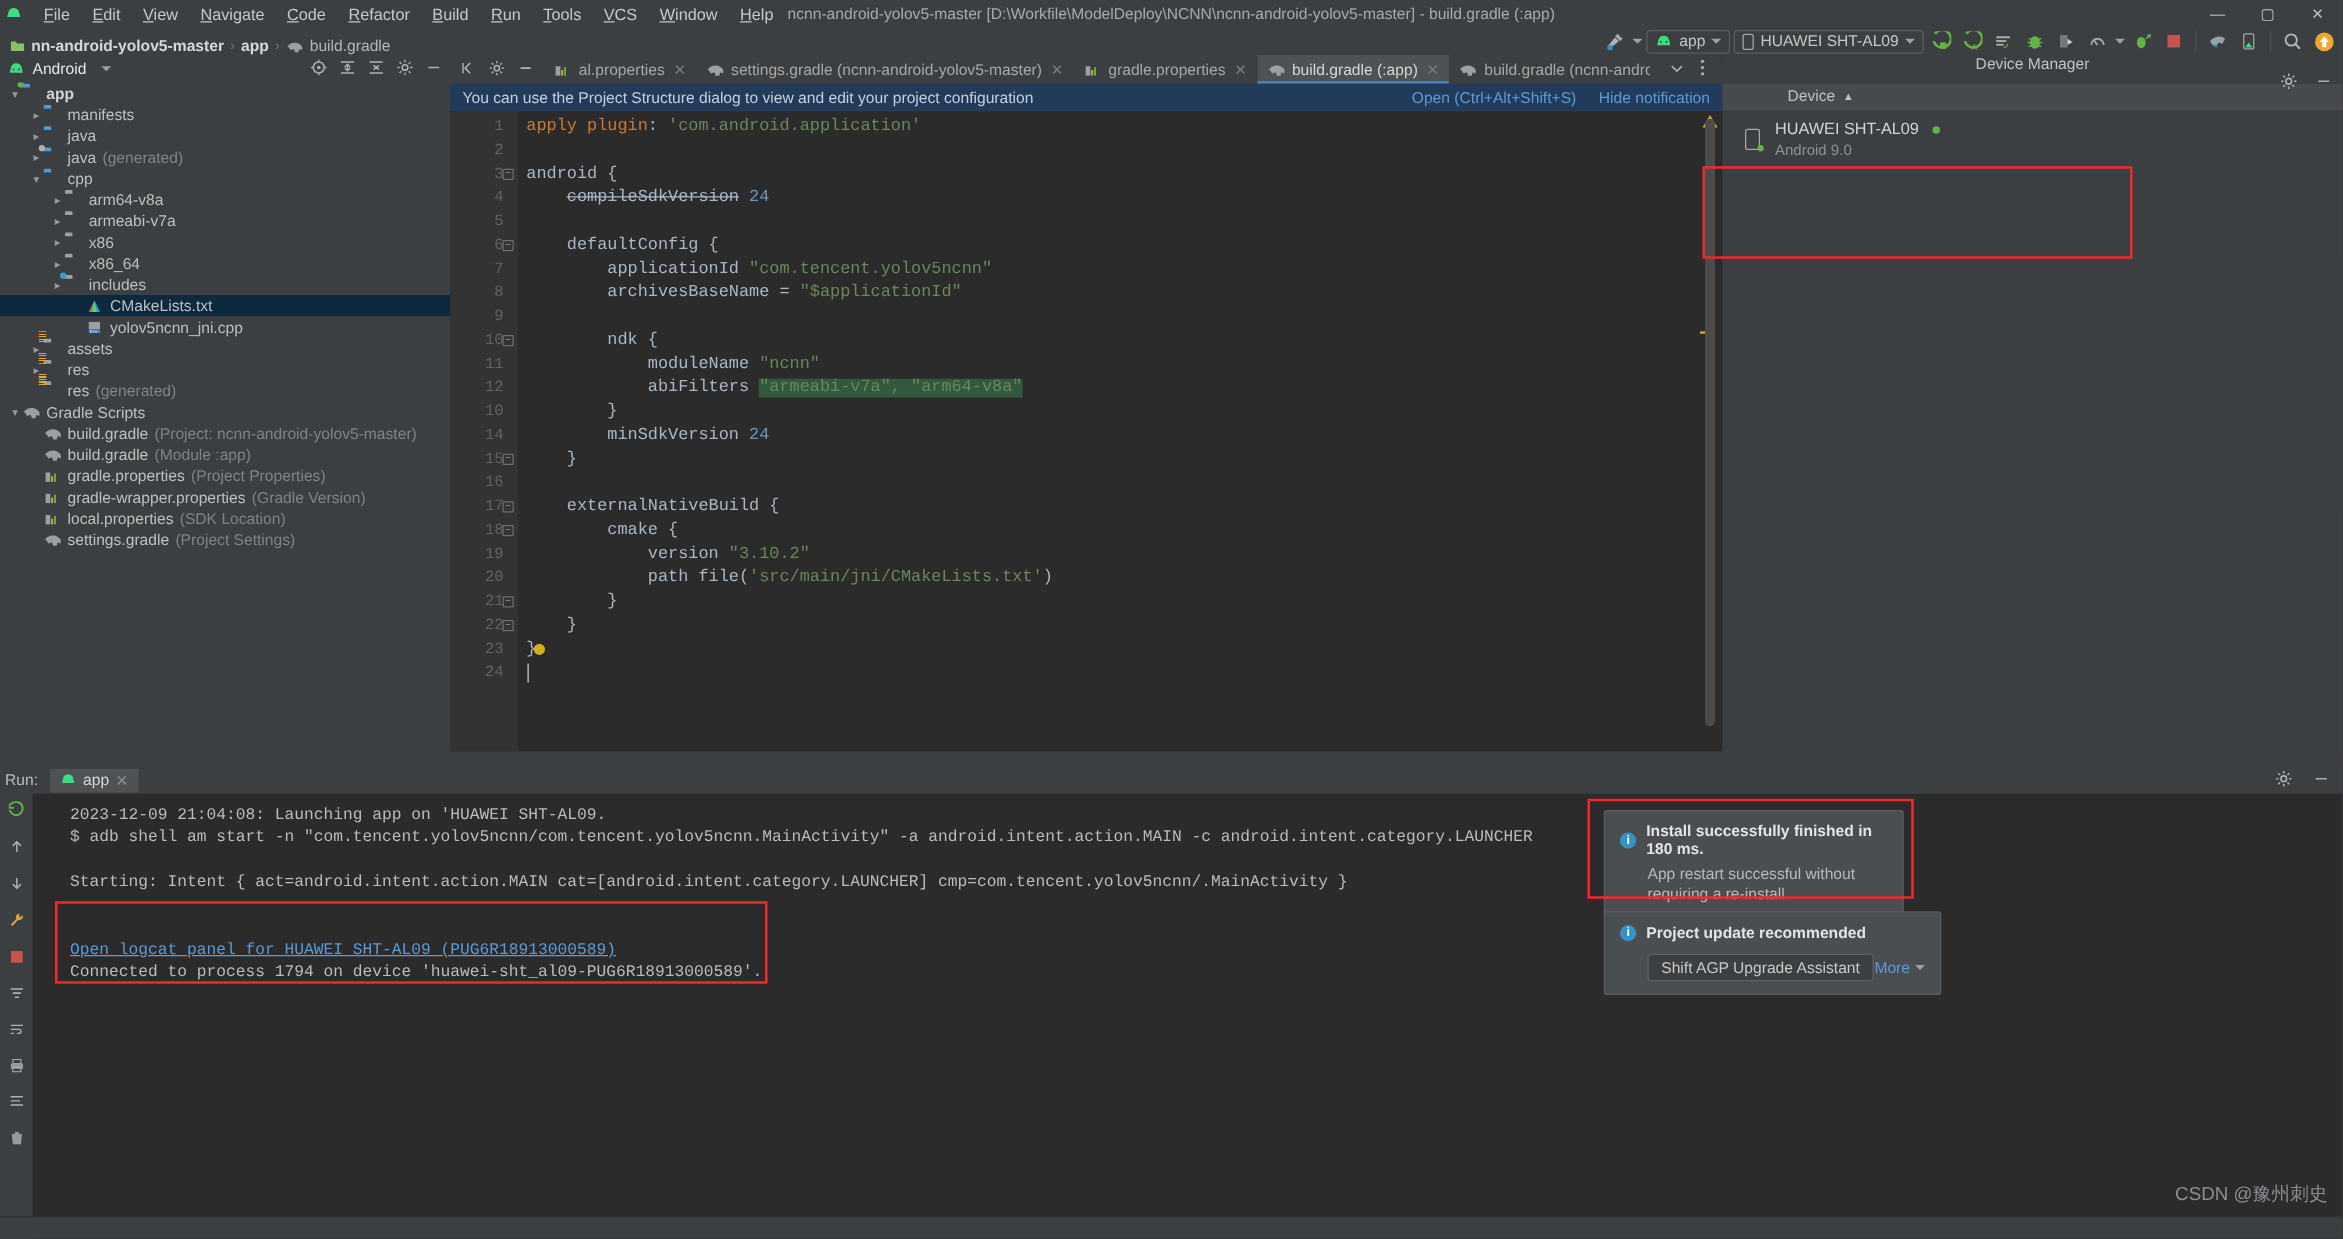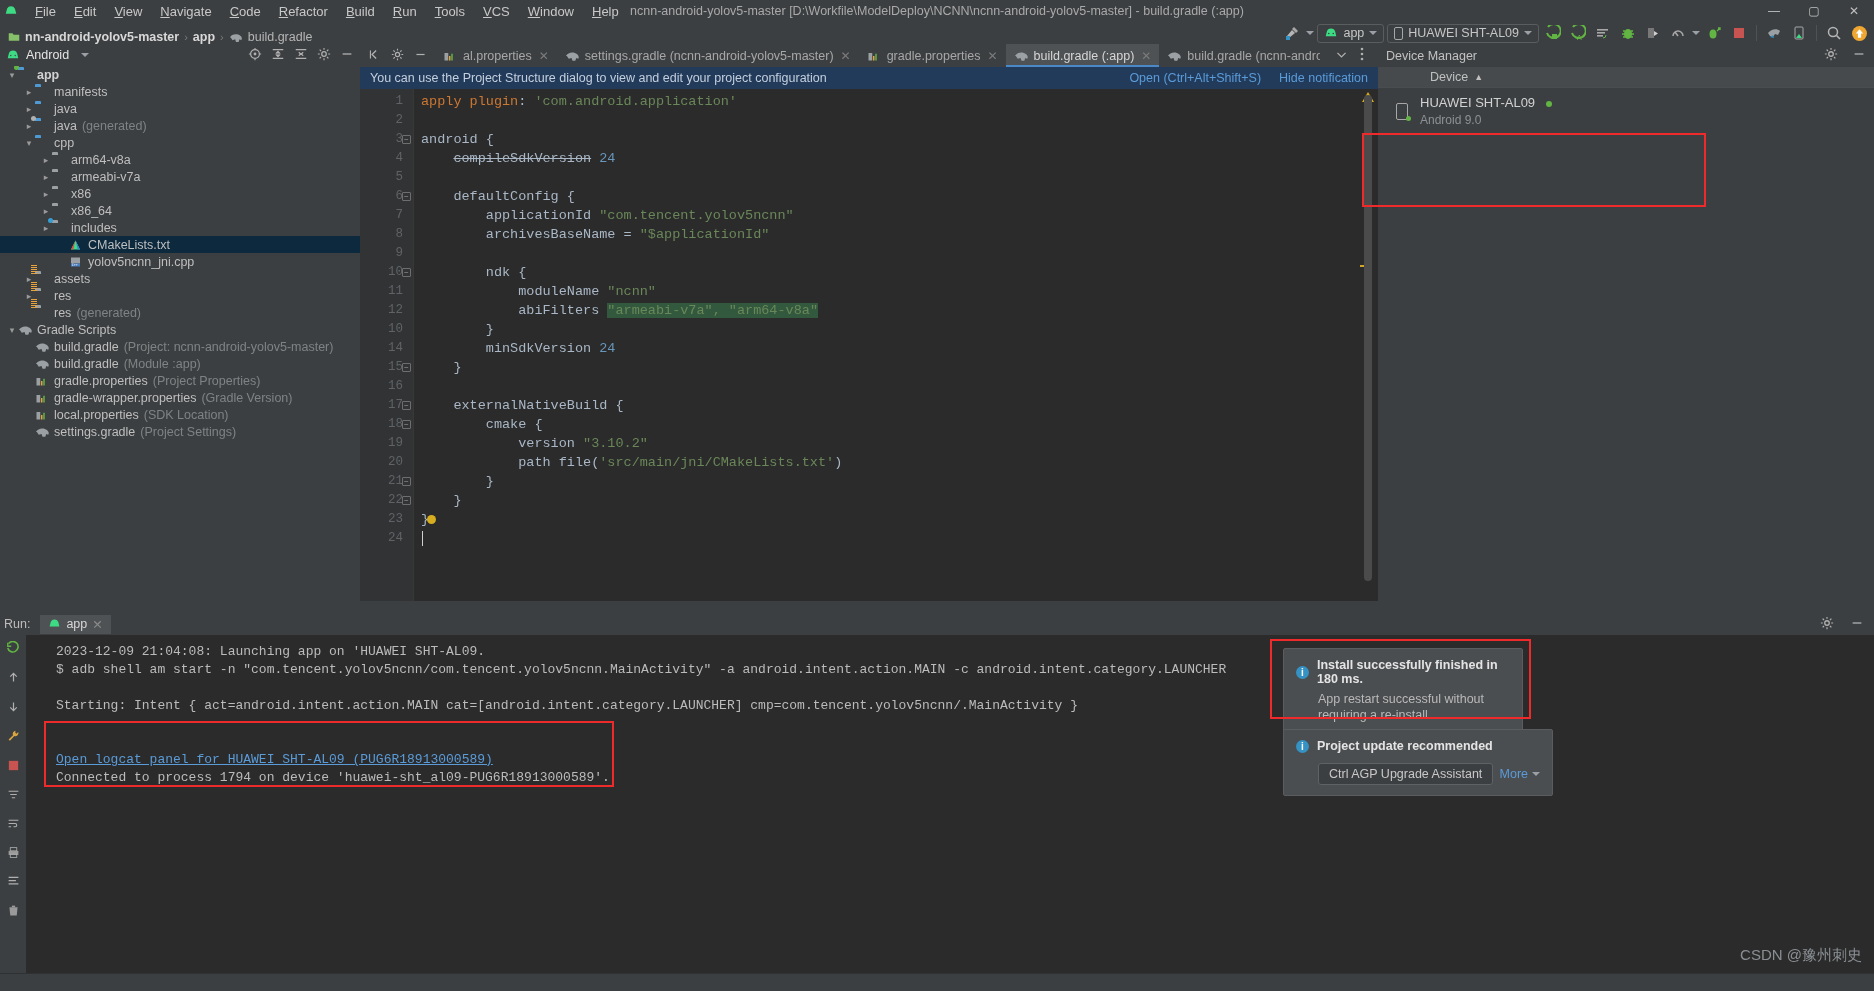--- a/index.html
+++ b/index.html
@@ -145,21 +145,21 @@
   .warn-mark { position:absolute; right:8px; top:176px; width:10px; height:2px; background:#cfa52a; }
   .bulb { position:absolute; width:9px; height:9px; border-radius:50%; background:#d6ad1f; }
   .caretline { position:absolute; width:1px; height:15px; background:#d0d0d0; }
   .fold { position:absolute; width:9px; height:9px; border:1px solid #6e6e6e; color:#9a9a9a;
           font-size:8px; line-height:7px; text-align:center; background:#313335; border-radius:1px; }
 
   
   .dm {
     position:absolute; left:1378px; top:44px; width:496px; height:557px; background:#3c3f41;
   }
-  .dm-header { height:23px; display:flex; align-items:center; padding:0 8px; font-size:12.5px; color:#c2c2c2; }
+  .dm-header { height:23px; display:flex; align-items:center; padding:0 8px; font-size:12.5px; color:#c2c2c2;flex-direction:column; }
   .dm-header .acts { margin-left:auto; display:flex; gap:14px; align-items:center; }
   .dm-tabs { height:26px; display:flex; align-items:center; padding-left:12px; gap:2px; font-size:12.5px; }
   .dm-tab { padding:3px 12px 5px; color:#a9a9a9; position:relative; }
   .dm-tab.active { color:#e0e0e0; }
   .dm-tab.active:after { content:""; position:absolute; left:4px; right:4px; bottom:0; height:2px; background:#4a88c7; }
   .dm-tools { height:30px; display:flex; align-items:center; padding-left:16px; gap:12px; }
   .btn-outline {
     height:22px; border:1px solid #5e6264; border-radius:3px; padding:0 10px; font-size:12.5px;
     color:#c8c8c8; display:flex; align-items:center; background:#3c3f41;
   }
@@ -806,21 +806,21 @@
     <div class="bd">App restart successful without requiring a re-install.</div>
   </div>
   <div class="redbox" style="left:1270px; top:639px; width:261px; height:80px;"></div>
 
   <div class="balloon" style="left:1283px; top:729px; width:270px;">
     <div class="bt">
       <span class="info-i">i</span>
       <span>Project update recommended</span>
     </div>
     <div style="display:flex;align-items:center;margin-top:10px;margin-left:22px;">
-      <div class="btn-outline">Ctrl AGP Upgrade Assistant</div>
+      <div class="btn-outline">Shift AGP Upgrade Assistant</div>
       <div style="margin-left:auto;display:flex;align-items:center;gap:4px;">
         <span class="more-link">More</span>
         <span class="caret"></span>
       </div>
     </div>
   </div>
 
   <div class="watermark">CSDN @豫州刺史</div>
 
   <div class="statusbar"></div>

